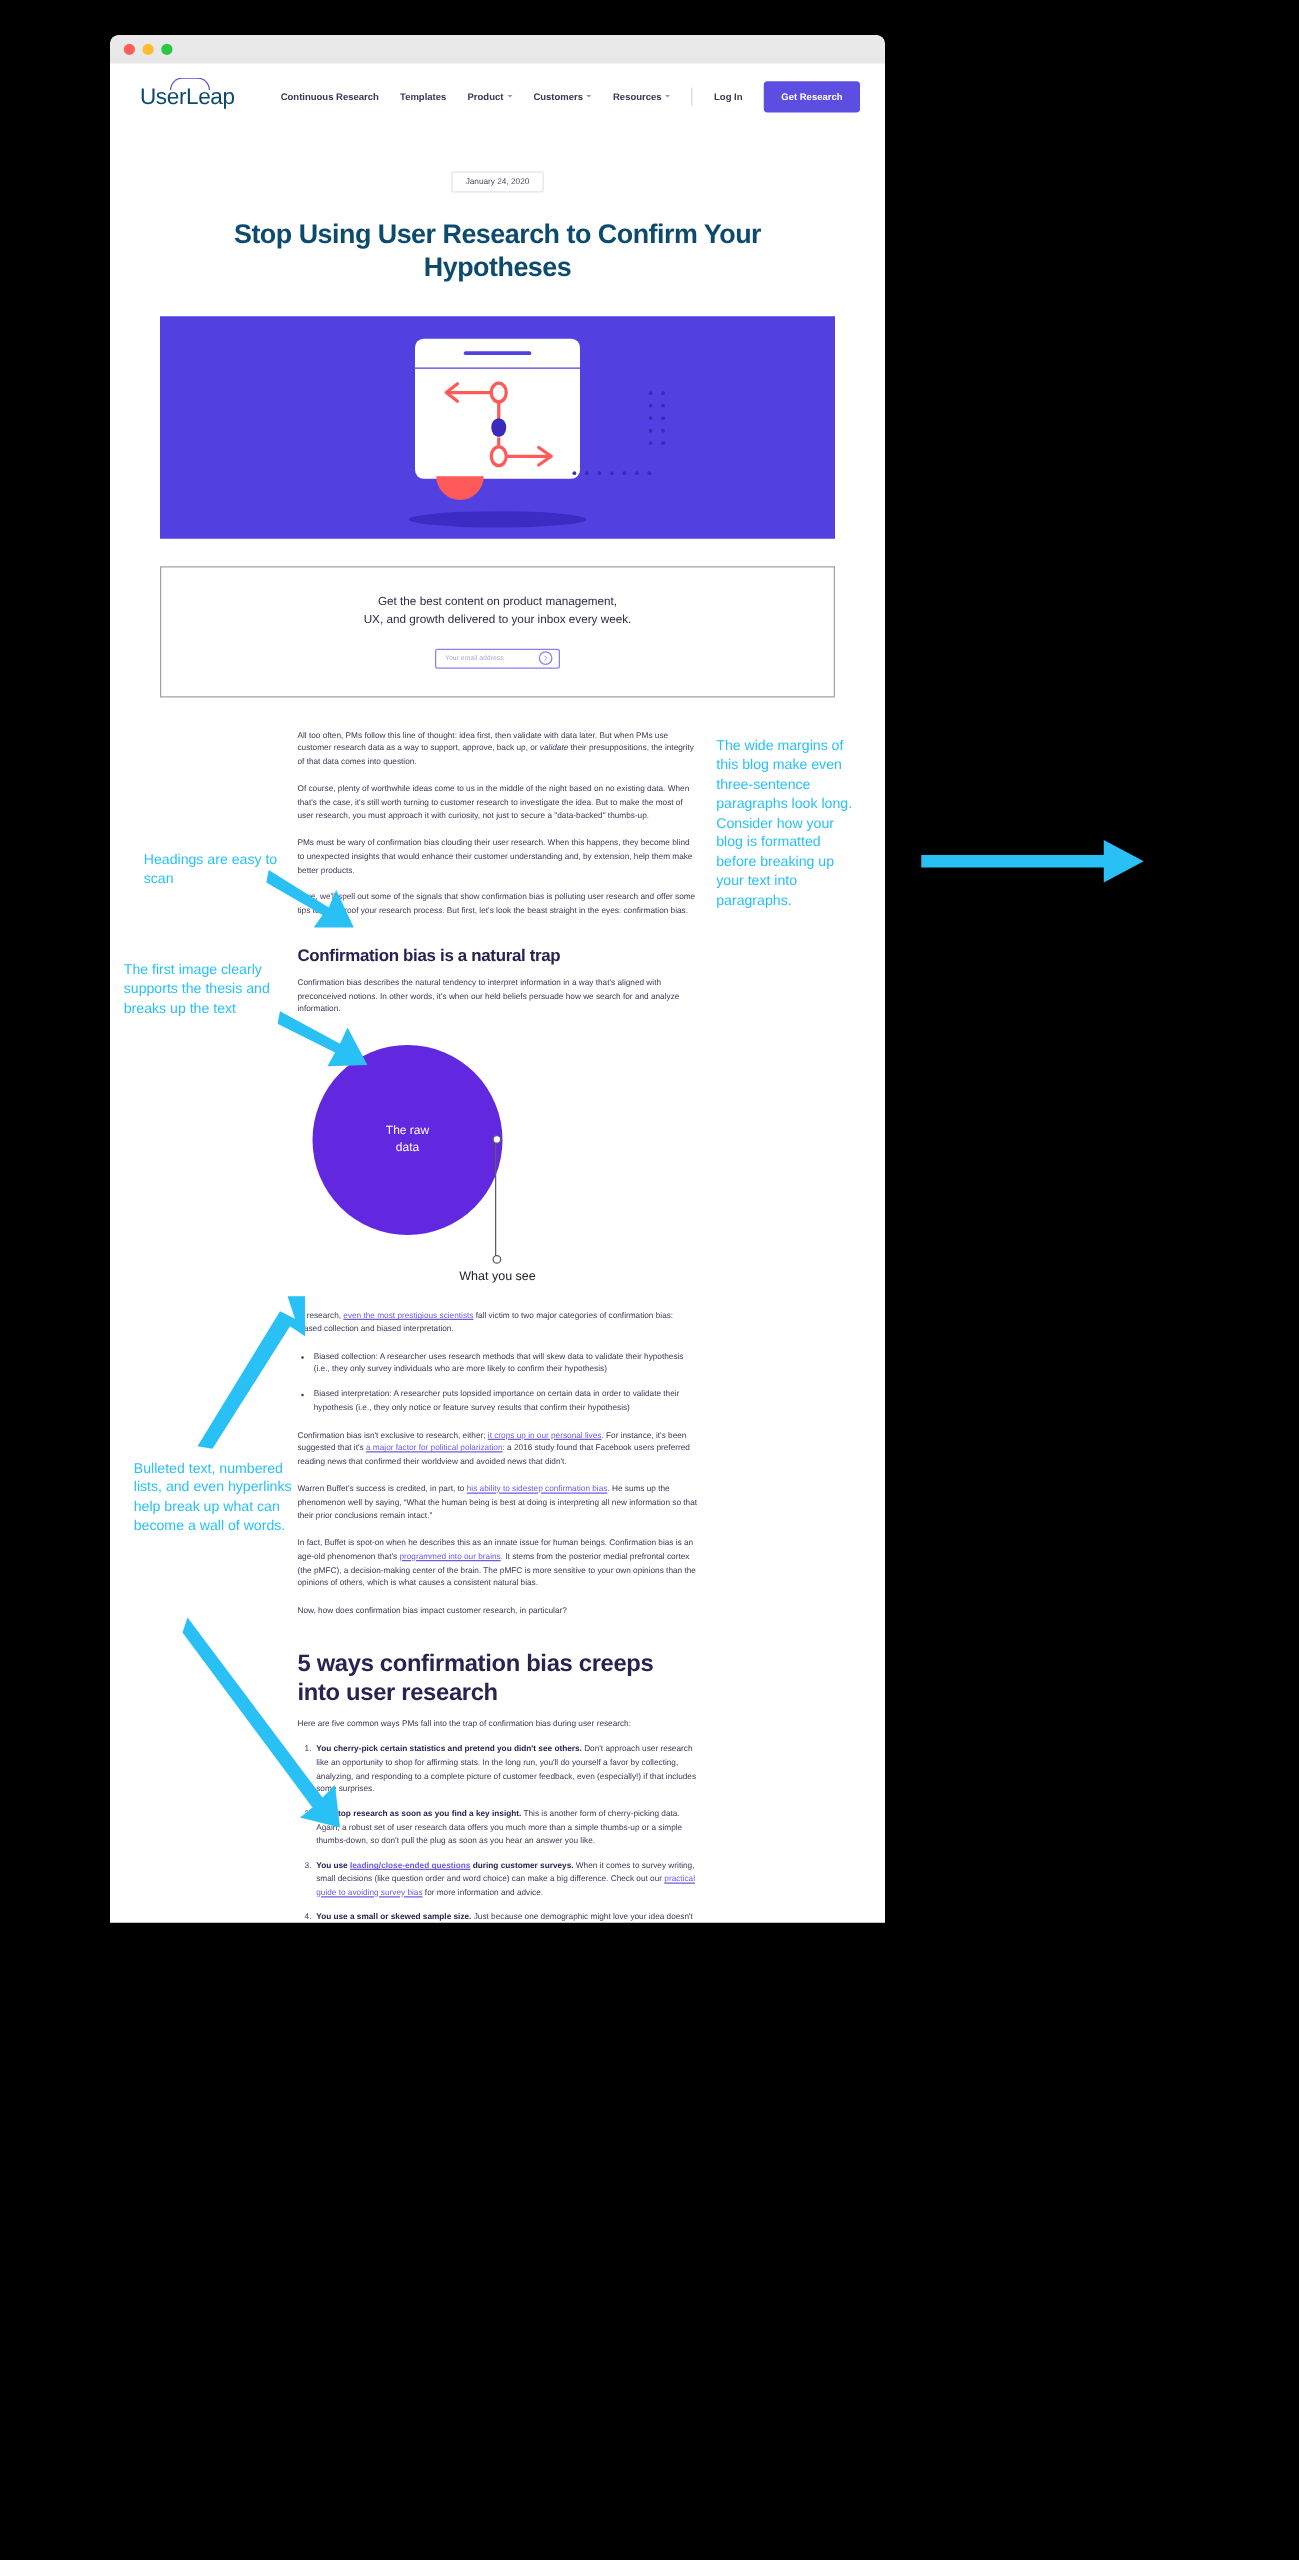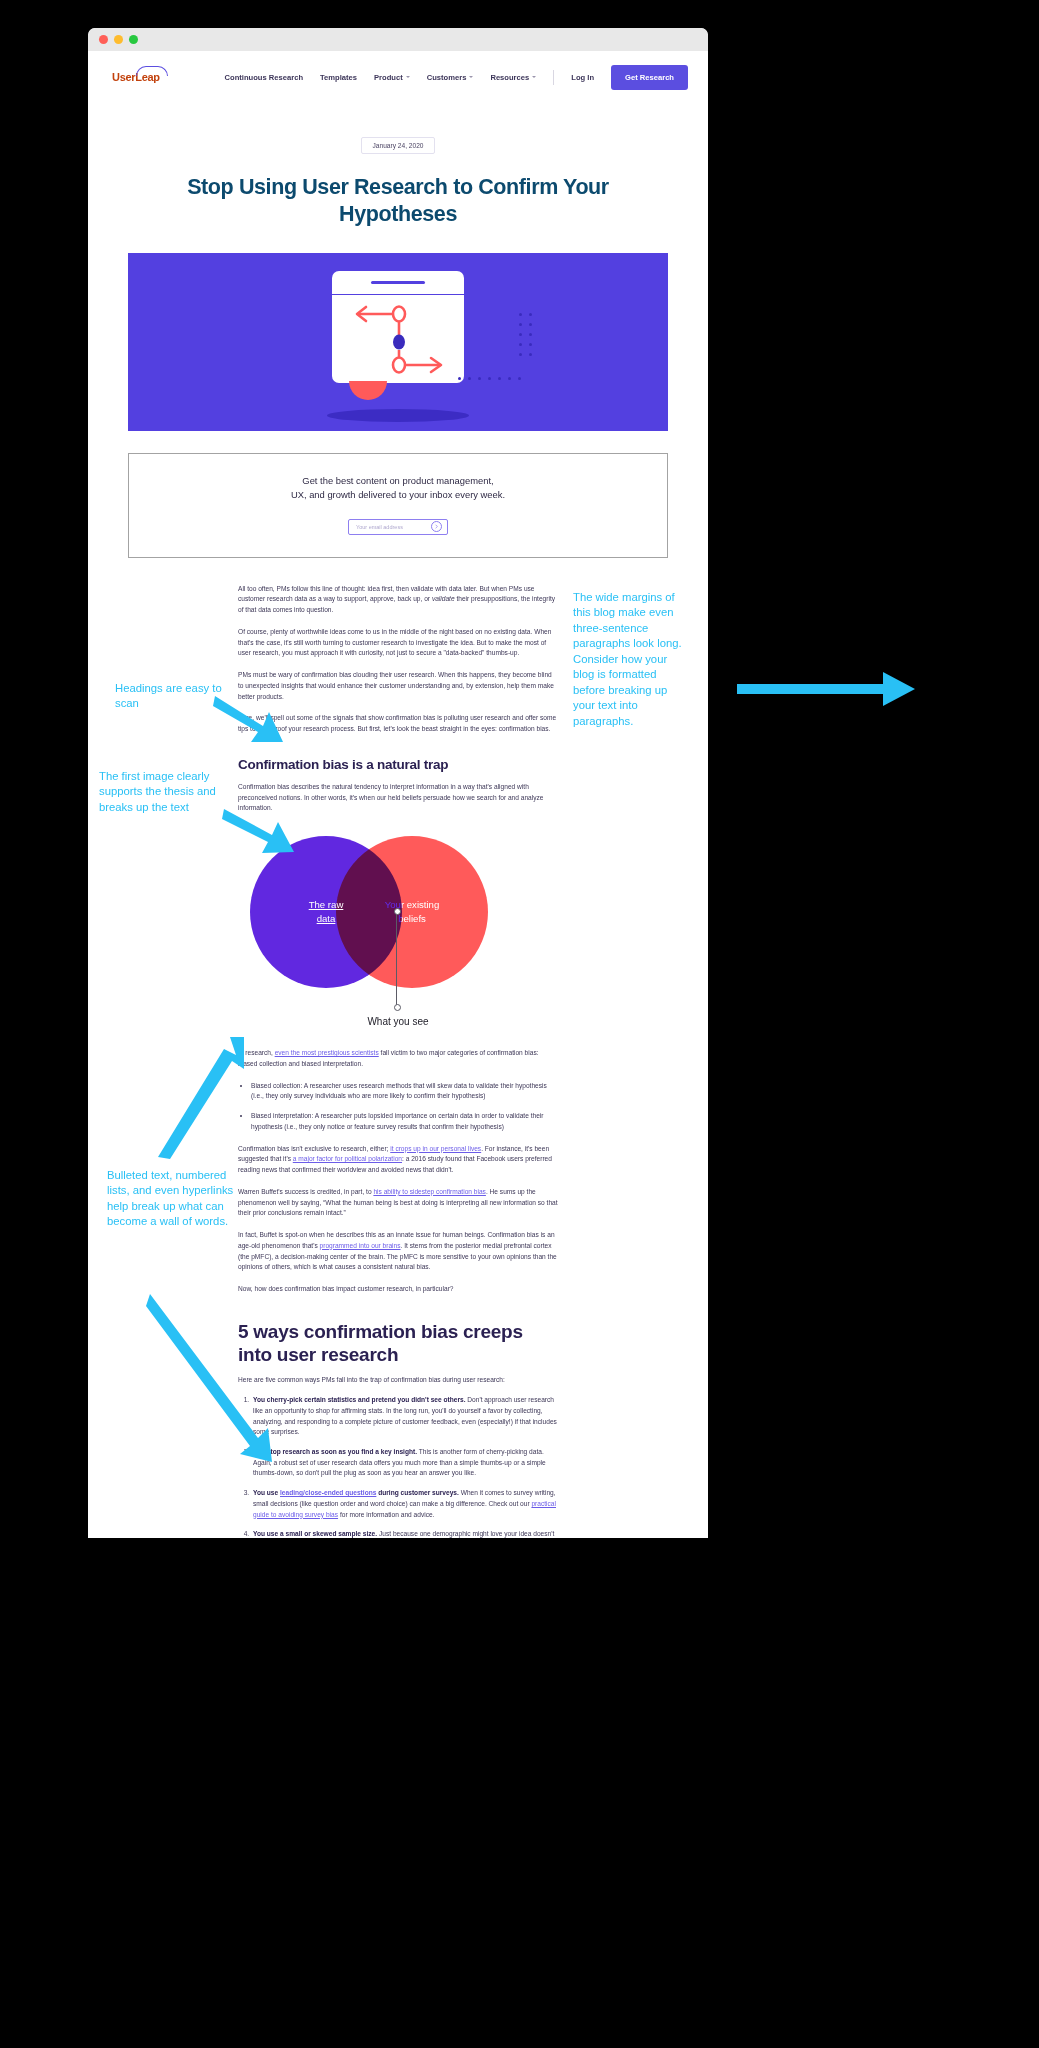--- a/index.html
+++ b/index.html
@@ -61,23 +61,23 @@
     padding: 0 20px 0 24px;
     box-sizing: border-box;
   }
   #logo-wrap {
     position: relative;
     width: 72px;
     display: flex;
     align-items: center;
   }
   #logo-text {
-    font-size: 11px;
-    font-weight: 700;
-    color: #c2410c;
+    font-size: 18px;
+    font-weight: 400;
+    color: #0c4a6e;
     letter-spacing: -0.3px;
     white-space: nowrap;
   }
   #logo-arc {
     position: absolute;
     left: 24px;
     top: -5px;
     width: 30px;
     height: 9px;
     border: 1.6px solid #5b4ee0;
@@ -321,21 +321,20 @@
     align-items: center;
     justify-content: center;
     text-align: center;
     color: #ffffff;
     font-size: 9.6px;
     line-height: 1.45;
   }
   #venn-left {
     left: 12px;
     background: #6128e0;
-    text-decoration: underline;
   }
   #venn-right {
     left: 98px;
     background: #ff5a5a;
     mix-blend-mode: multiply;
   }
   .venn-label { position: relative; z-index: 3; }
   #venn-leader {
     position: absolute;
     left: 158px;
@@ -499,26 +498,20 @@
       <h2 class="h2">Confirmation bias is a natural trap</h2>
       <p class="p">Confirmation bias describes the natural tendency to interpret information in a way that's aligned with preconceived notions. In other words, it's when our held beliefs persuade how we search for and analyze information.</p>
 
       <div id="venn">
         <div class="venn-circle" id="venn-left">
           <span class="venn-label">
             <span>The raw</span><br>
             <span>data</span>
           </span>
         </div>
-        <div class="venn-circle" id="venn-right">
-          <span class="venn-label">
-            <span>Your existing</span><br>
-            <span>beliefs</span>
-          </span>
-        </div>
         <div id="venn-leader"></div>
         <div class="leader-node" id="leader-top"></div>
         <div class="leader-node" id="leader-bottom"></div>
         <div id="venn-caption">What you see</div>
       </div>
 
       <p class="p"><span>In research, </span><a class="ln" href="#">even the most prestigious scientists</a><span> fall victim to two major categories of confirmation bias: biased collection and biased interpretation.</span></p>
 
       <ul class="bul">
         <li>Biased collection: A researcher uses research methods that will skew data to validate their hypothesis (i.e., they only survey individuals who are more likely to confirm their hypothesis)</li>

